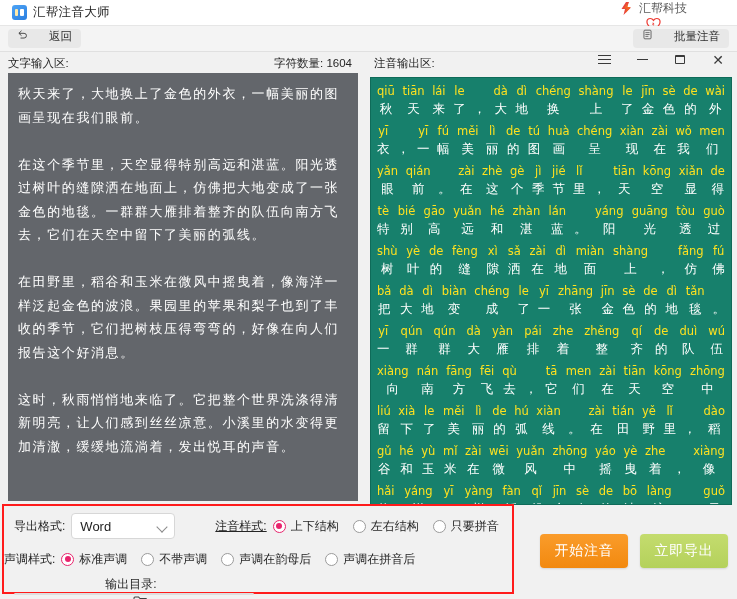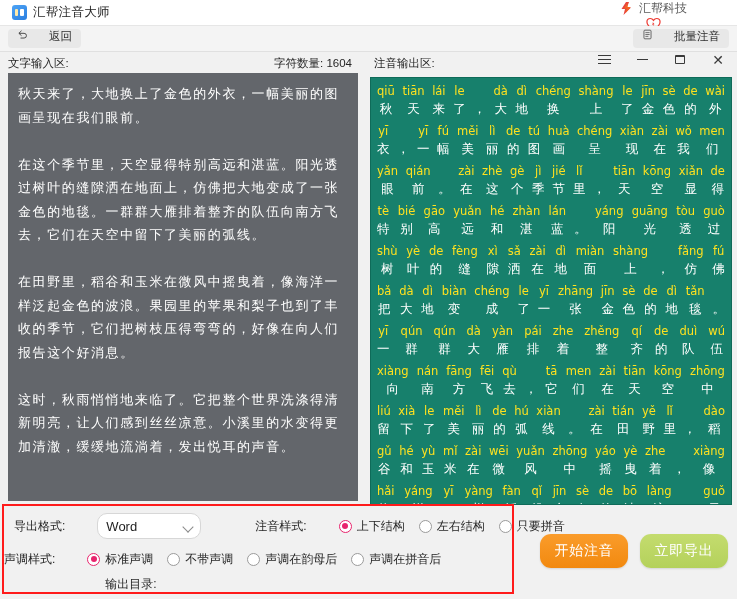--- a/index.html
+++ b/index.html
@@ -269,37 +269,36 @@
     height: 90px;
     border: 2px solid #ff1b1b;
     box-sizing: border-box;
     background: #f1f1f1;
   }
   .srow {
     position: absolute;
     display: flex;
     align-items: center;
     white-space: nowrap;
-    gap: 26px;
   }
   .srow-1 { left: 10px; top: 6px; height: 28px; }
   .srow-2 { left: 0; top: 40px; height: 26px; }
   .srow-3 { left: 10px; top: 70px; height: 22px; flex-direction: column; }
   .field-label {
     font-size: 12px;
     color: #262626;
     margin-right: 6px;
     white-space: nowrap;
   }
   .select {
     position: relative;
     width: 104px; height: 26px;
     background: #ffffff;
     border: 1px solid #d7d7d7;
-    border-radius: 10px;
+    border-radius: 4px;
     display: flex;
     align-items: center;
     padding: 0 8px;
     box-sizing: border-box;
     font-size: 13px;
     color: #1d1d1d;
     cursor: pointer;
   }
   .chev {
     position: absolute;
@@ -367,21 +366,21 @@
 
   
   .actions {
     position: absolute;
     left: 540px; top: 534px;
     display: flex;
     gap: 12px;
   }
   .btn {
     width: 88px; height: 34px;
-    border-radius: 11px;
+    border-radius: 4px;
     border: none;
     color: #ffffff;
     font-size: 14px;
     letter-spacing: .8px;
     cursor: pointer;
     font-family: inherit;
     display: flex;
     align-items: center;
     justify-content: center;
     box-shadow: 0 1px 2px rgba(0,0,0,.12);
@@ -1101,21 +1100,21 @@
   </div>
 
   <div class="settings">
 
     <div class="srow srow-1">
       <span class="field-label">导出格式:</span>
       <div class="select">
         <span>Word</span>
         <span class="chev"></span>
       </div>
-      <span class="field-label" style="margin-left:28px;">注音样式:</span>
+      <span class="field-label" style="margin-left:40px;text-decoration:underline;">注音样式:</span>
       <div class="radio-group" id="phonetic-style-group">
           <div class="radio">
             <span class="dot on"></span>
             <span class="radio-label">上下结构</span>
           </div>
           <div class="radio">
             <span class="dot"></span>
             <span class="radio-label">左右结构</span>
           </div>
           <div class="radio">

